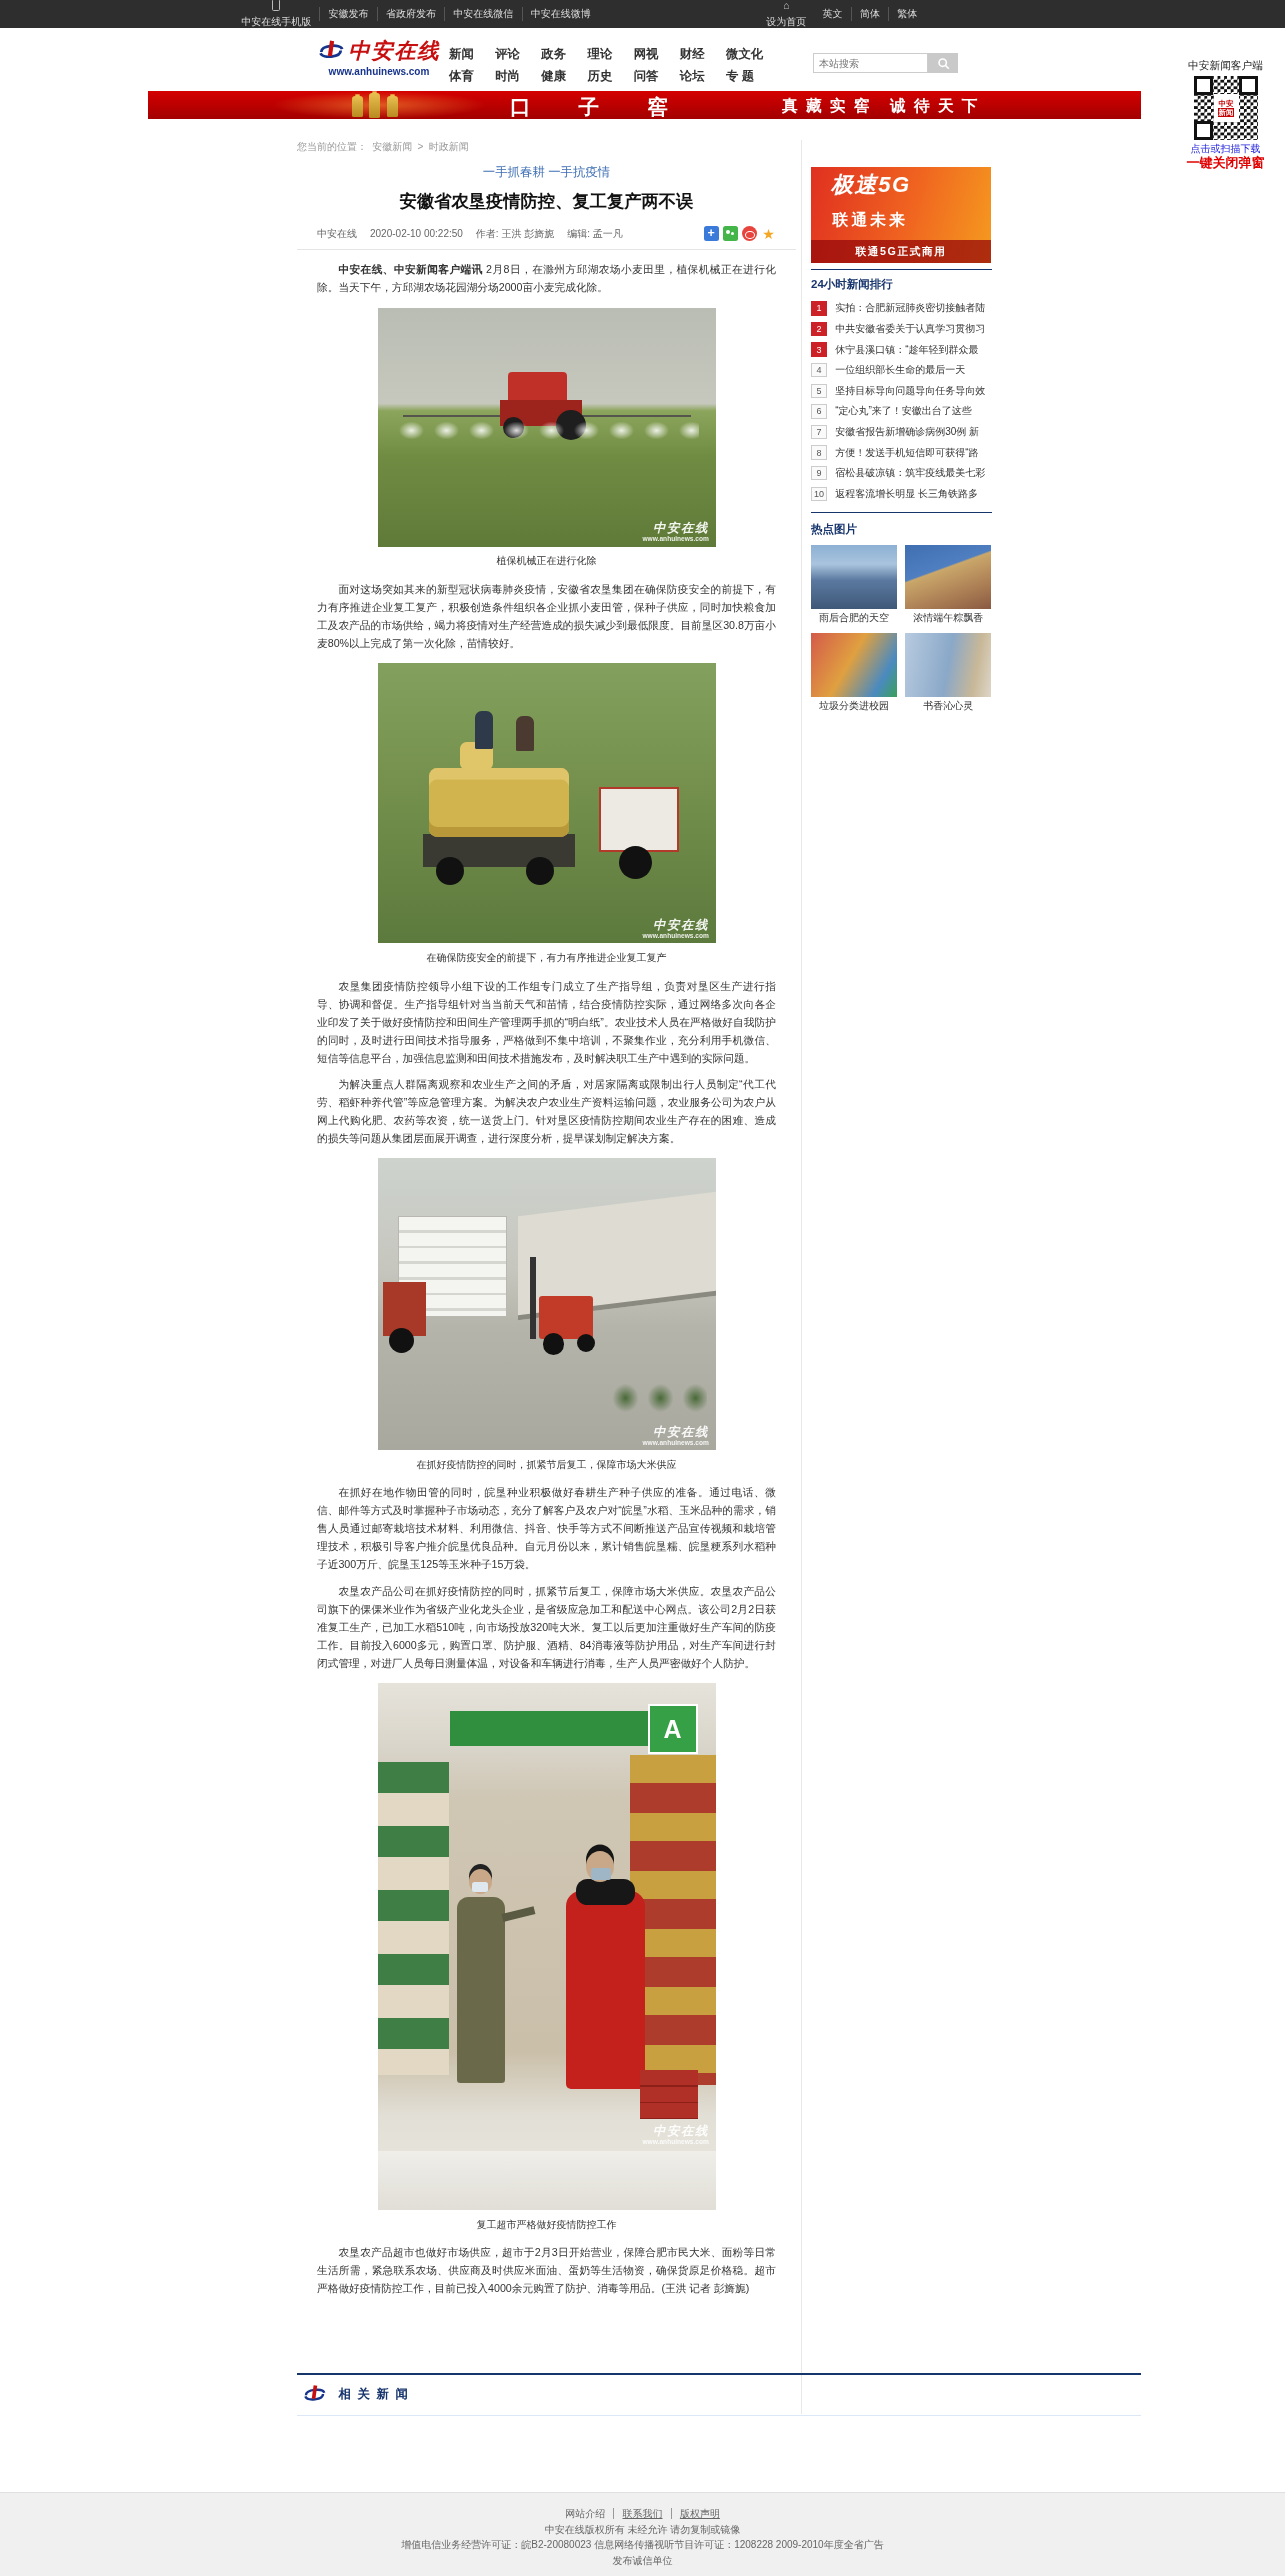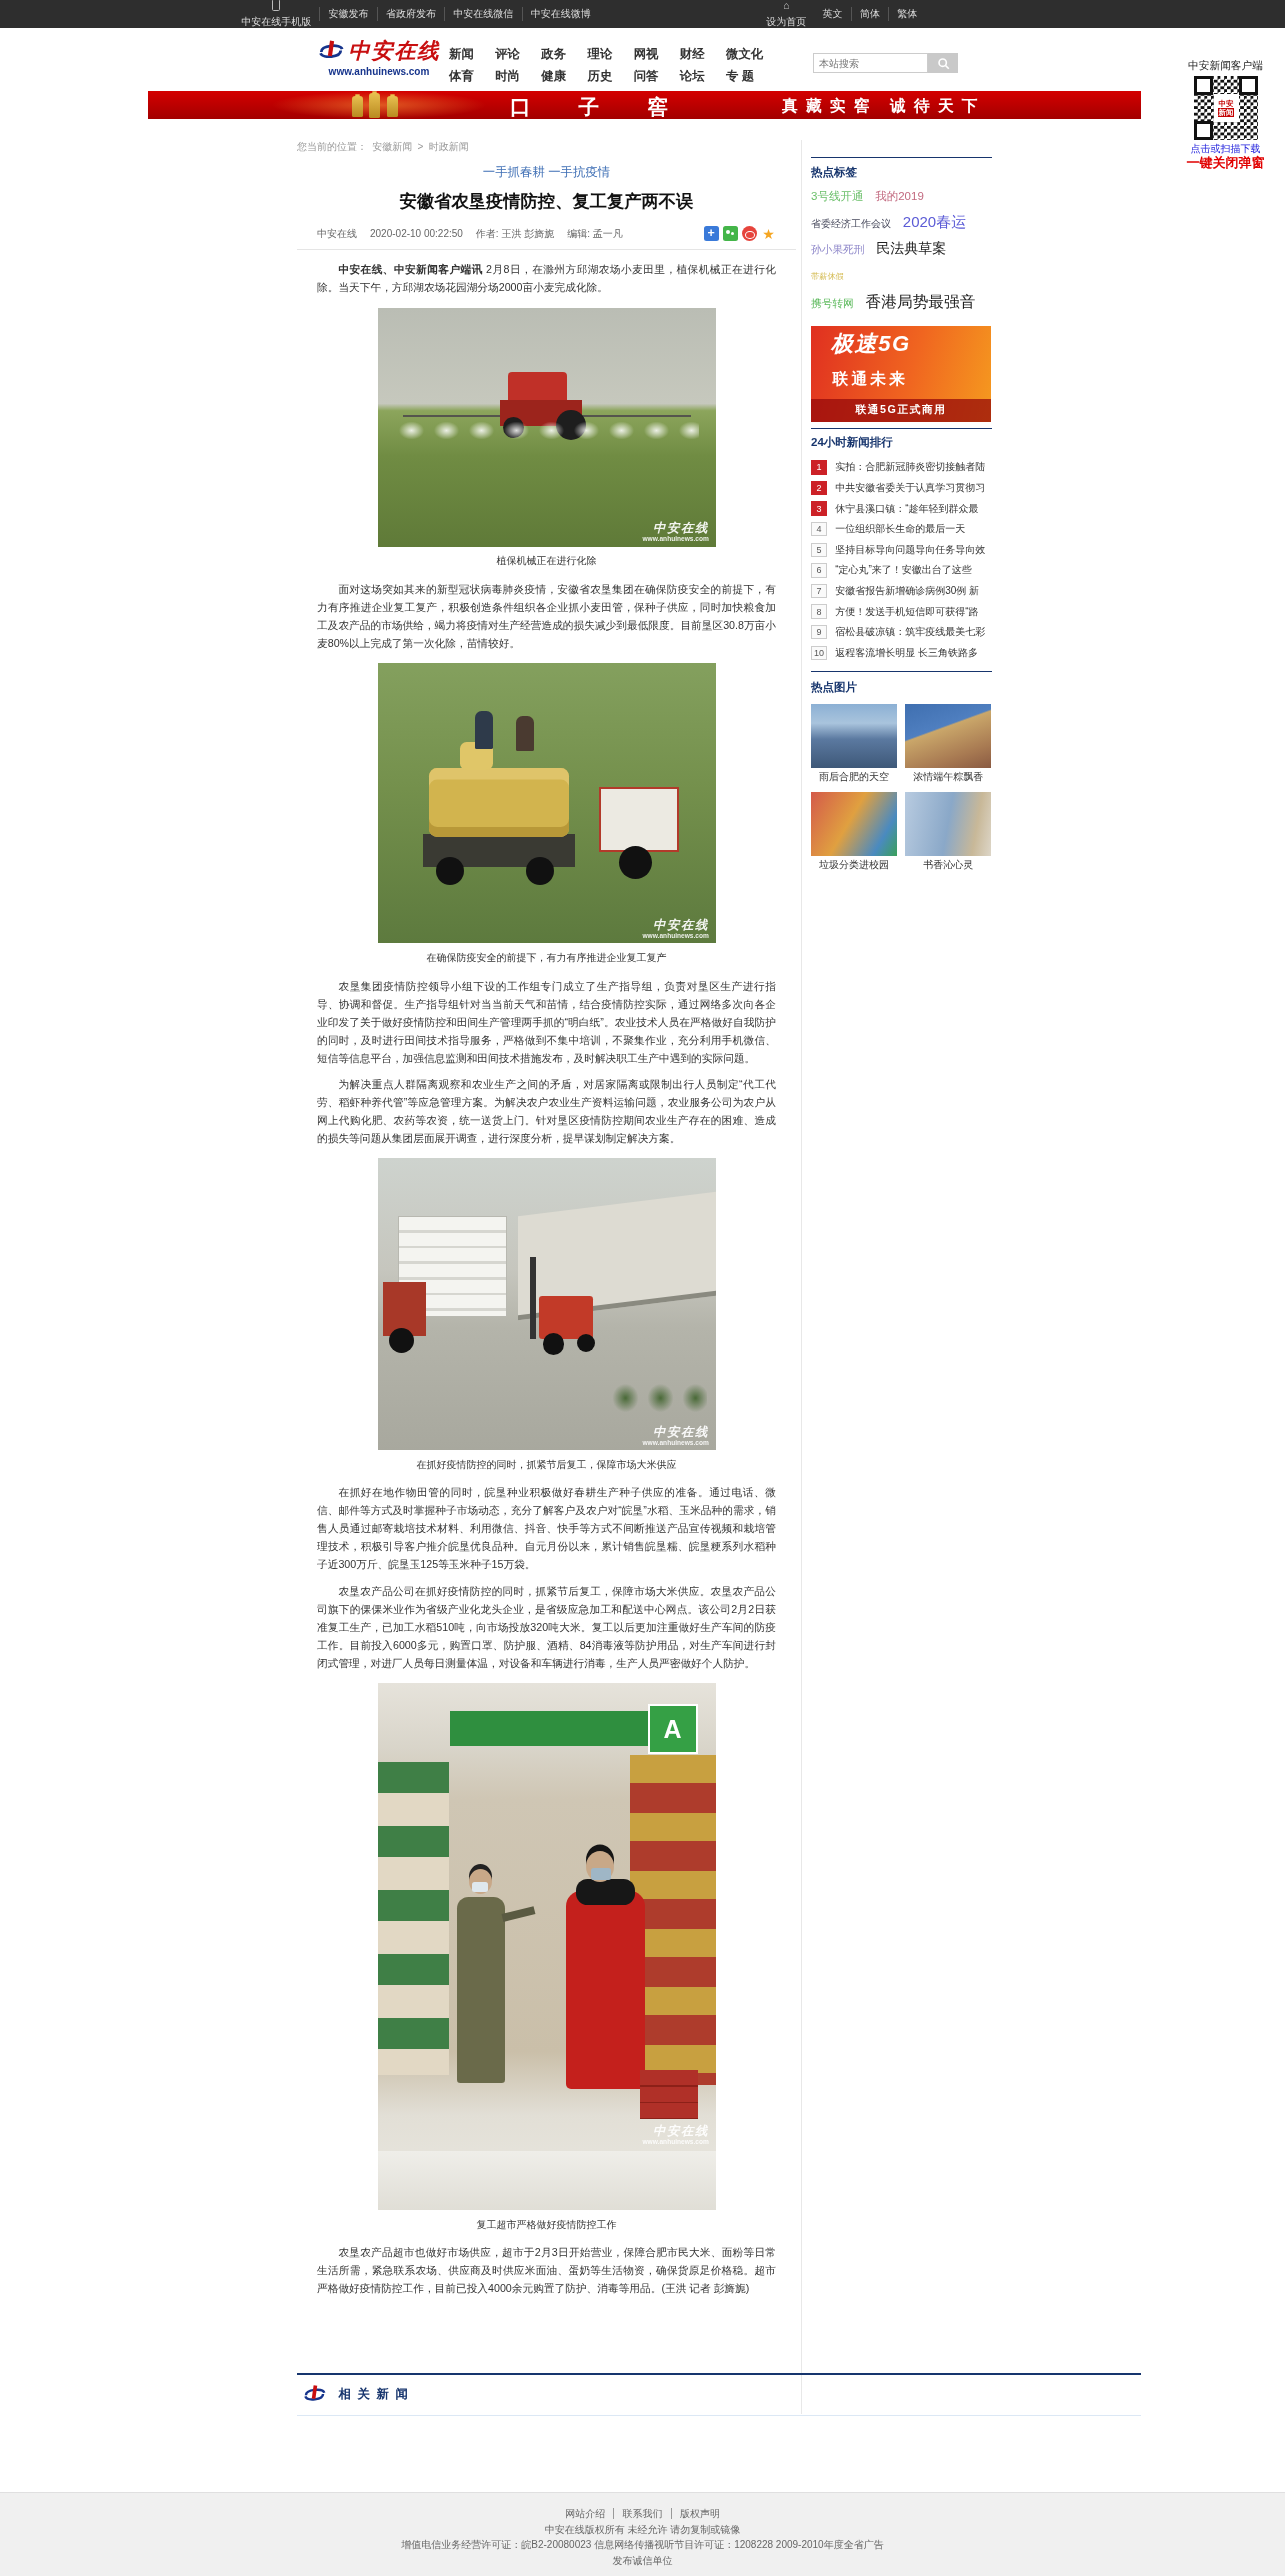--- a/index.html
+++ b/index.html
@@ -114,21 +114,21 @@
   .related{position:absolute;left:297px;top:2373px;width:844px;border-top:2.5px solid #17356d;}
   .related-head{display:flex;align-items:center;gap:11.5px;padding:8.2px 5px 10px;border-bottom:0.8px solid #dce8f5;}
   .related-title{font-size:12.4px;font-weight:bold;color:#17356d;letter-spacing:6.6px;}
 
   
   .footer{position:absolute;left:0;top:2492px;width:1285px;height:84px;background:#f0f0f0;
         border-top:0.8px solid #e0e0e0;text-align:center;font-size:10px;color:#666;}
   .footer .row{line-height:15.7px;margin-top:0;}
   .footer .row1{margin-top:13px;}
   .footer a{color:#666;text-decoration:none;cursor:pointer;padding:0 8.2px;}
-  .footer a + a{border-left:0.8px solid #999;}
+  .footer a + a{border-left:0.8px solid #999;text-decoration:underline;}
 
   svg{display:block;}
 </style>
 </head>
 <body>
 
 <div class="topbar">
   <ul class="topbar-left">
     <li class="nosep">
         <span class="phone-ico"></span>
@@ -345,34 +345,20 @@
     </figure>
 
     <p><span>农垦农产品超市也做好市场供应，超市于2月3日开始营业，保障合肥市民大米、面粉等日常生活所需，紧急联系农场、供应商及时供应米面油、蛋奶等生活物资，确保货原足价格稳。超市严格做好疫情防控工作，目前已投入4000余元购置了防护、消毒等用品。(王洪 记者 彭旖旎)</span></p>
   </div>
 </div>
 
 <div class="vdiv"></div>
 
 <div class="sidebar">
 
-  <div class="tags-box">
-    <div class="sbox-title">热点标签</div>
-    <div class="tags">
-      <a style="color: rgb(106, 191, 105); font-size: 11.5px;">3号线开通</a>
-      <a style="color: rgb(194, 105, 127); font-size: 11.5px;">我的2019</a><br>
-      <a style="color: rgb(71, 73, 92); font-size: 10px;">省委经济工作会议</a>
-      <a style="color: rgb(91, 91, 214); font-size: 15px;">2020春运</a><br>
-      <a style="color: rgb(141, 134, 201); font-size: 10.7px;">孙小果死刑</a>
-      <a style="color: rgb(34, 34, 34); font-size: 14px;">民法典草案</a>
-      <a style="color: rgb(211, 185, 77); font-size: 8.2px;">带薪休假</a><br>
-      <a style="color: rgb(88, 184, 88); font-size: 10.7px;">携号转网</a>
-      <a style="color: rgb(26, 26, 26); font-size: 15.7px;">香港局势最强音</a>
-    </div>
-  </div>
 
   <div class="ad5g">
     <div class="l1">极速5G</div>
     <div class="l2">联通未来</div>
     <div class="l3">联通5G正式商用</div>
   </div>
 
   <div class="rank-box">
     <div class="sbox-title">24小时新闻排行</div>
     <ol>

